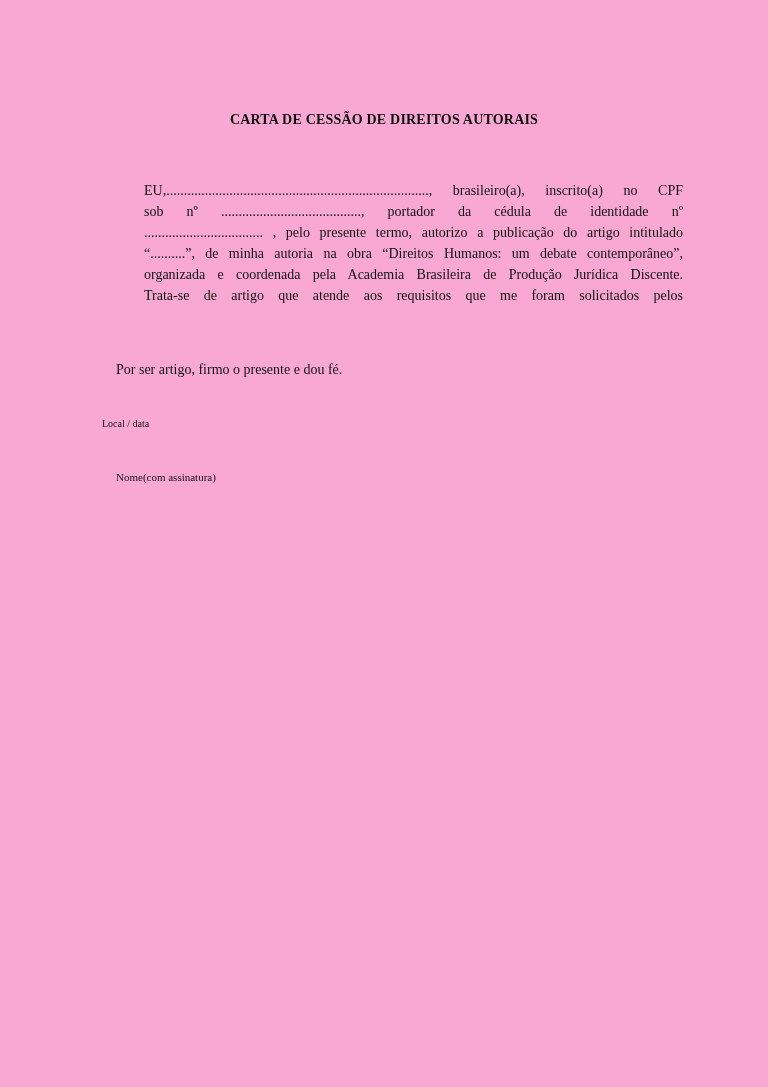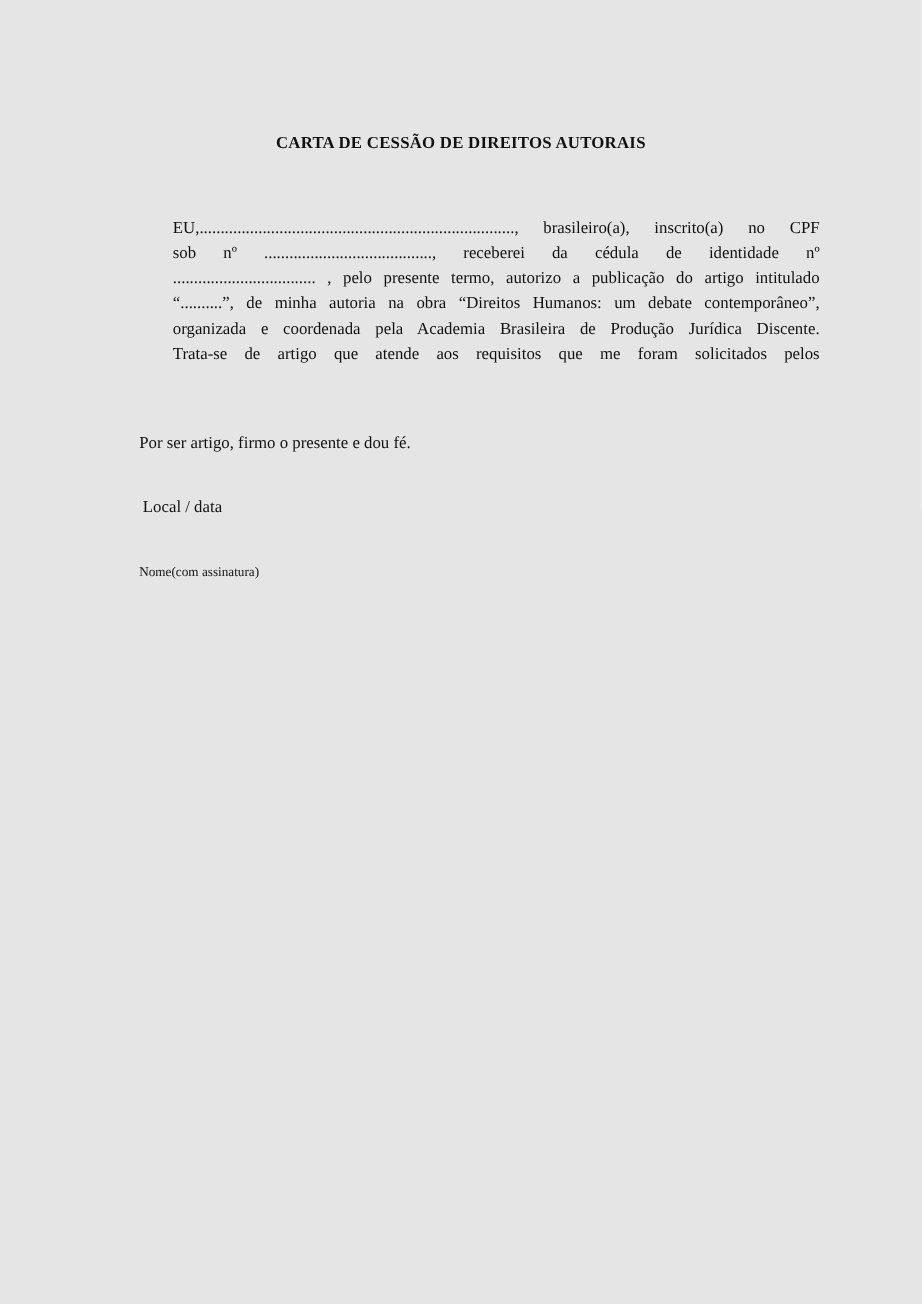--- a/index.html
+++ b/index.html
@@ -14,21 +14,21 @@
       overflow: hidden;
       font-family: "Liberation Serif", "DejaVu Serif", serif;
       color: #111111;
     }
     .page {
       position: absolute;
       left: 0;
       top: 0;
       width: 768px;
       height: 1087px;
-      background: #e5e5e5;
+      background: #f9a8d4;
       text-decoration: underline;
     }
     .title {
       position: absolute;
       left: 0;
       top: 110px;
       width: 768px;
       text-align: center;
       font-weight: bold;
       font-size: 14px;
@@ -74,23 +74,23 @@
     }
     .closing {
       position: absolute;
       left: 116px;
       top: 360px;
       font-size: 14px;
       line-height: 20px;
     }
     .place-date {
       position: absolute;
-      left: 119px;
+      left: 102px;
       top: 414px;
-      font-size: 14px;
+      font-size: 10px;
       line-height: 20px;
     }
     .signature {
       position: absolute;
       left: 116px;
       top: 467px;
       font-size: 11px;
       line-height: 20px;
     }
   </style>
@@ -101,21 +101,21 @@
 
   <div class="title">
     <span>CARTA DE CESSÃO DE DIREITOS AUTORAIS</span>
   </div>
 
   <div class="body-text">
     <div class="line">
       <span class="line-inner">EU,..........................................................................., brasileiro(a), inscrito(a) no CPF</span>
     </div>
     <div class="line">
-      <span class="line-inner">sob nº ........................................, receberei da cédula de identidade nº</span>
+      <span class="line-inner">sob nº ........................................, portador da cédula de identidade nº</span>
     </div>
     <div class="line">
       <span class="line-inner">.................................. , pelo presente termo, autorizo a publicação do artigo intitulado</span>
     </div>
     <div class="line">
       <span class="line-inner">“..........”, de minha autoria na obra “Direitos Humanos: um debate contemporâneo”,</span>
     </div>
     <div class="line">
       <span class="line-inner">organizada e coordenada pela Academia Brasileira de Produção Jurídica Discente.</span>
     </div>

